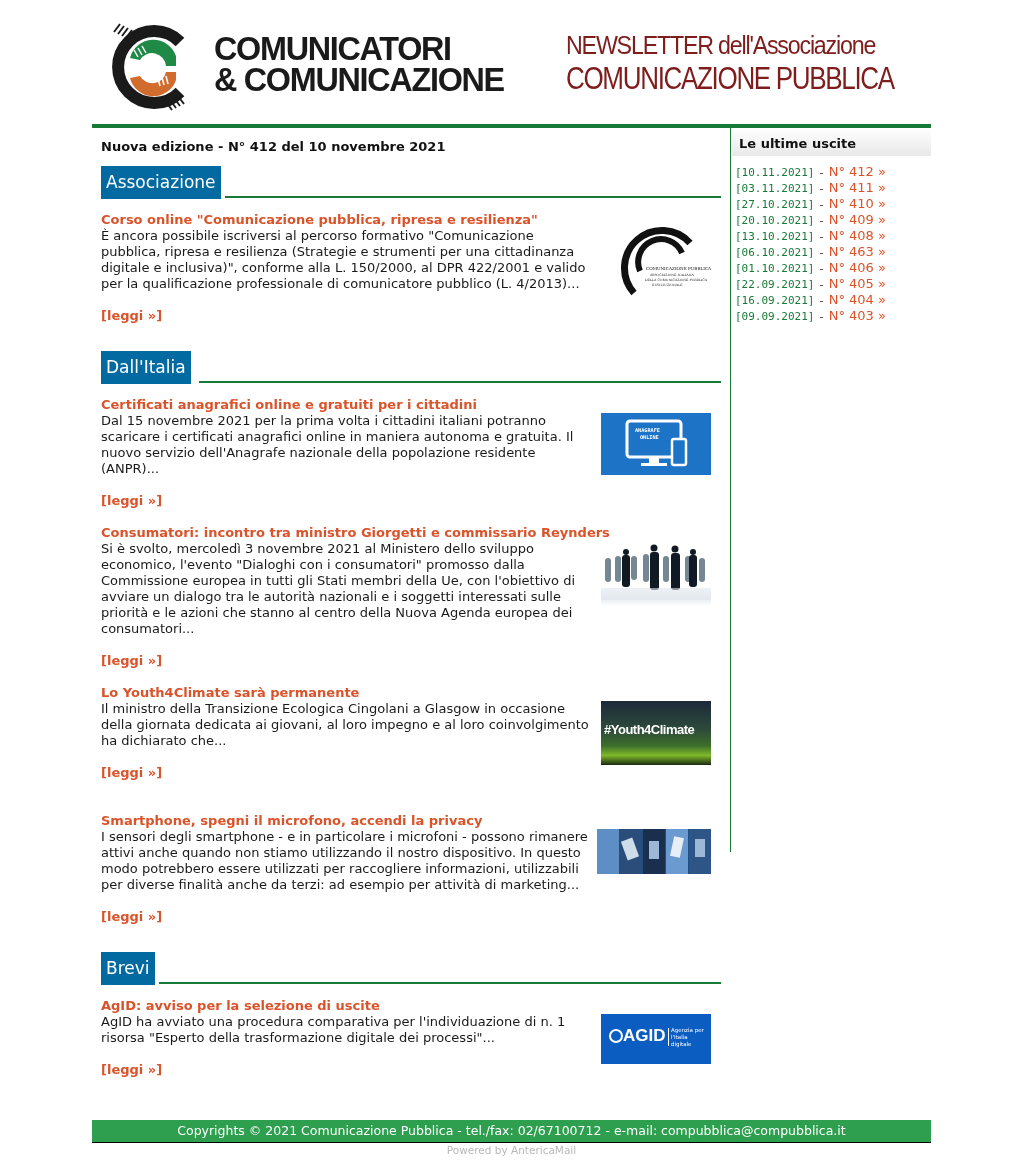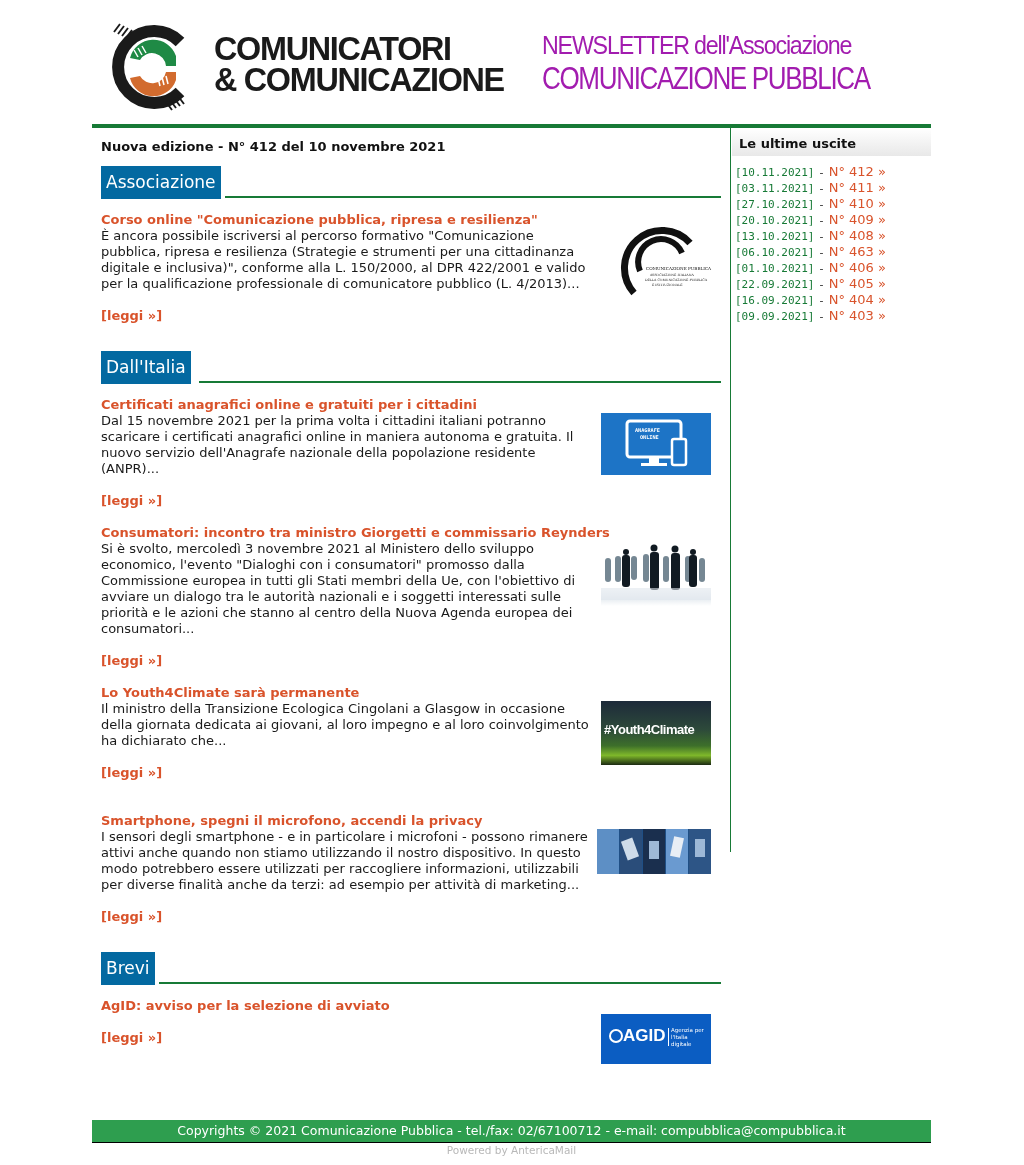--- a/index.html
+++ b/index.html
@@ -3,21 +3,21 @@
   <meta charset="utf-8">
   <style>
     html, body { margin:0; padding:0; background:#ffffff; }
     body { width:1024px; height:1165px; position:relative; font-family:"DejaVu Sans", sans-serif; color:#1a1a1a; overflow:hidden; }
     .wrap { position:absolute; left:92px; top:0; width:839px; }
     
     .header { position:relative; height:124px; }
     .logo-mark { position:absolute; left:18px; top:20px; width:84px; height:94px; }
     .logo-text { position:absolute; left:122px; top:33px; font-family:"Liberation Sans", sans-serif; font-weight:bold; font-size:33px; line-height:31px; letter-spacing:-1.3px; color:#1a1a1a; transform:scaleX(0.98); transform-origin:left; }
     .logo-text div { white-space:nowrap; }
-    .nl-title { position:absolute; left:450px; top:30px; font-family:"Liberation Sans", sans-serif; color:#a21caf; white-space:nowrap; }
+    .nl-title { position:absolute; left:474px; top:30px; font-family:"Liberation Sans", sans-serif; color:#7f1d1d; white-space:nowrap; }
     .nl-line1 { font-size:25px; letter-spacing:-1.3px; line-height:30px; transform:scaleX(0.93); transform-origin:left; }
     .nl-line2 { font-size:31px; letter-spacing:-1.6px; line-height:34px; transform:scaleX(0.84); transform-origin:left; margin-top:2px; }
     .top-rule { position:absolute; left:0; top:124px; width:839px; height:4px; background:#177a36; }
     
     .main { position:absolute; left:0; top:128px; width:638px; }
     .sidebar { position:absolute; left:638px; top:128px; width:201px; height:724px; border-left:1px solid #177a36; }
     .edition { position:absolute; left:9px; top:11px; font-size:13px; font-weight:bold; color:#111; white-space:nowrap; }
     .section { position:absolute; left:9px; width:620px; height:33px; }
     .section-label { position:absolute; left:0; top:0; height:33px; line-height:33px; padding:0 5px; background:#0369a1; color:#ffffff; font-size:17px; }
     .section-rule { position:absolute; right:0; bottom:1px; height:2px; background:#177a36; }
@@ -179,21 +179,22 @@
         <rect x="98" y="10" width="10" height="18" fill="#9db8d6"></rect>
       </svg>
     </div>
 
     <div class="section" style="top:824px;">
       <div class="section-label">Brevi</div>
       <div class="section-rule" style="left:58px;"></div>
     </div>
 
     <div class="article" style="top:870px;">
-      <div class="a-title">AgID: avviso per la selezione di avviato</div>
+      <div class="a-title">AgID: avviso per la selezione di uscite</div>
+      <div class="a-body">AgID ha avviato una procedura comparativa per l'individuazione di n. 1 risorsa "Esperto della trasformazione digitale dei processi"...</div>
       <div class="a-more">[leggi »]</div>
     </div>
     <div class="thumb" style="left:509px;top:886px;width:110px;height:50px;background:#0b5dc2;">
       <div style="position:absolute;left:8px;top:15px;width:10px;height:10px;border:2px solid #fff;border-radius:50%;"></div>
       <div style="position:absolute;left:22px;top:12px;font-family:'Liberation Sans',sans-serif;font-weight:bold;font-size:17px;color:#fff;">AGID</div>
       <div style="position:absolute;left:67px;top:14px;width:1px;height:18px;background:#fff;"></div>
       <div style="position:absolute;left:70px;top:13px;width:38px;font-size:5.5px;line-height:7px;color:#fff;">Agenzia per l'Italia digitale</div>
     </div>
   </div>
 

